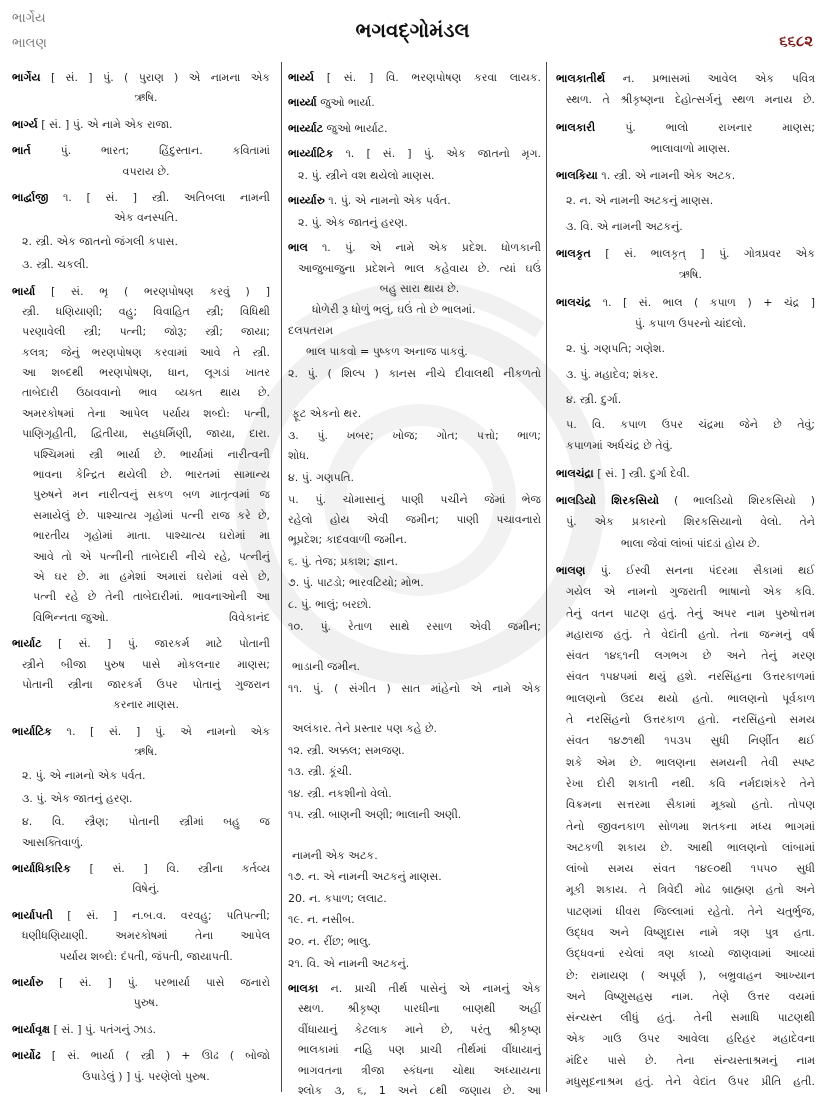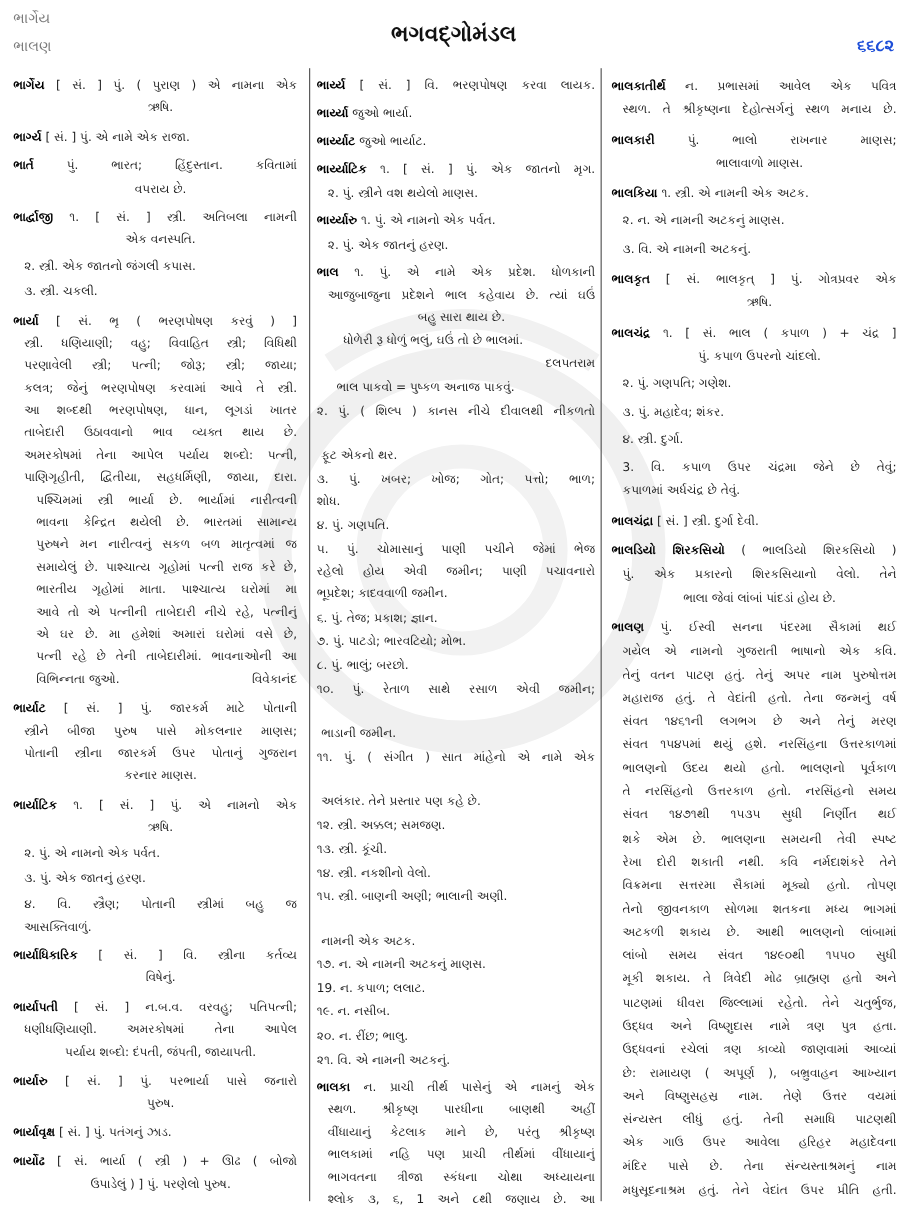--- a/index.html
+++ b/index.html
@@ -7,21 +7,21 @@
     width: 825px; height: 1098px; position: relative; overflow: hidden;
     font-family: "DejaVu Sans", "Liberation Sans", sans-serif;
     color: #1f1f1f;
   }
   .page { position: absolute; left: 0; top: 0; width: 825px; height: 850px; }
   .watermark { position: absolute; left: 0; top: 0; width: 825px; height: 1098px; z-index: 0; }
   .hdr-guide { position: absolute; left: 12px; font-size: 13px; color: #7a7a7a; }
   .hdr-guide.g1 { top: 10px; }
   .hdr-guide.g2 { top: 35px; }
   .hdr-title { position: absolute; left: 0; width: 825px; top: 18px; text-align: center; font-size: 20px; font-weight: bold; color: #111; }
-  .hdr-page { position: absolute; right: 12px; top: 32px; font-size: 15px; font-weight: bold; color: #1d4ed8; }
+  .hdr-page { position: absolute; right: 12px; top: 32px; font-size: 15px; font-weight: bold; color: #7f1d1d; }
   .divider { position: absolute; top: 62px; width: 1px; height: 1030px; background: #4a4a4a; z-index: 1; }
   .divider.d1 { left: 281px; }
   .divider.d2 { left: 546px; }
 
   .col { position: absolute; top: 68px; font-size: 11px; z-index: 2; }
   .col-left  { left: 12px;  width: 258px; --lh: 20.4px; --hg: 6px; --sg: 3px; }
   .col-mid   { left: 288px; width: 253px; --lh: 20.4px; --hg: 5px; --sg: 1.2px; }
   .col-right { left: 556px; width: 259px; --lh: 21.3px; --hg: 6px; --sg: 4px; }
 
   .ln { height: var(--lh); line-height: var(--lh); white-space: nowrap; overflow: hidden; }
@@ -29,21 +29,21 @@
   .ent { margin-top: var(--hg); }
   .sense { margin-top: var(--sg); }
   .first { margin-top: 0; }
   .ci { padding-left: 10px; text-align: center; }
   .si .ln { padding-left: 10px; }
   .fi { padding-left: 4px; margin-top: 20px; }
   .quote-l .ln { padding-left: 21px; }
   .quote-m .q { padding-left: 24px; }
   .idiom .ln { padding-left: 18px; }
   .attr-line { display: flex; justify-content: space-between; }
-  .attr-right { text-align: right; }
+  .attr-right { }
   .hw { font-weight: bold; color: #000; }
 </style>
 </head>
 <body>
 
 <div class="page">
 
   <svg class="watermark" viewBox="0 0 825 1098" xmlns="http://www.w3.org/2000/svg">
     <circle cx="420" cy="500" r="170" fill="none" stroke="#f0f0f0" stroke-width="30"></circle>
     <circle cx="420" cy="500" r="85" fill="none" stroke="#f2f2f2" stroke-width="22"></circle>
@@ -225,21 +225,21 @@
     <div class="sense">
       <div class="ln">૧૫. સ્ત્રી. બાણની અણી; ભાલાની અણી.</div>
     </div>
     <div class="sense">
       <div class="ln fi">નામની એક અટક.</div>
     </div>
     <div class="sense">
       <div class="ln">૧૭. ન. એ નામની અટકનું માણસ.</div>
     </div>
     <div class="sense">
-      <div class="ln">19. ન. કપાળ; લલાટ.</div>
+      <div class="ln">20. ન. કપાળ; લલાટ.</div>
     </div>
     <div class="sense">
       <div class="ln">૧૯. ન. નસીબ.</div>
     </div>
     <div class="sense">
       <div class="ln">૨૦. ન. રીંછ; ભાલુ.</div>
     </div>
     <div class="sense">
       <div class="ln">૨૧. વિ. એ નામની અટકનું.</div>
     </div>
@@ -283,21 +283,21 @@
     <div class="sense si">
       <div class="ln">૨. પું. ગણપતિ; ગણેશ.</div>
     </div>
     <div class="sense si">
       <div class="ln">૩. પું. મહાદેવ; શંકર.</div>
     </div>
     <div class="sense si">
       <div class="ln">૪. સ્ત્રી. દુર્ગા.</div>
     </div>
     <div class="sense si">
-      <div class="ln j">3. વિ. કપાળ ઉપર ચંદ્રમા જેને છે તેવું;</div>
+      <div class="ln j">૫. વિ. કપાળ ઉપર ચંદ્રમા જેને છે તેવું;</div>
       <div class="ln">કપાળમાં અર્ધચંદ્ર છે તેવું.</div>
     </div>
     <div class="ent">
       <div class="ln"><span class="hw">ભાલચંદ્રા</span> <span>[ સં. ] સ્ત્રી. દુર્ગા દેવી.</span></div>
     </div>
     <div class="ent">
       <div class="ln j"><span class="hw">ભાલડિયો શિરકસિયો</span> <span>( ભાલડિયો શિરકસિયો )</span></div>
       <div class="ln ci j">પું. એક પ્રકારનો શિરકસિયાનો વેલો. તેને</div>
       <div class="ln ci">ભાલા જેવાં લાંબાં પાંદડાં હોય છે.</div>
     </div>

